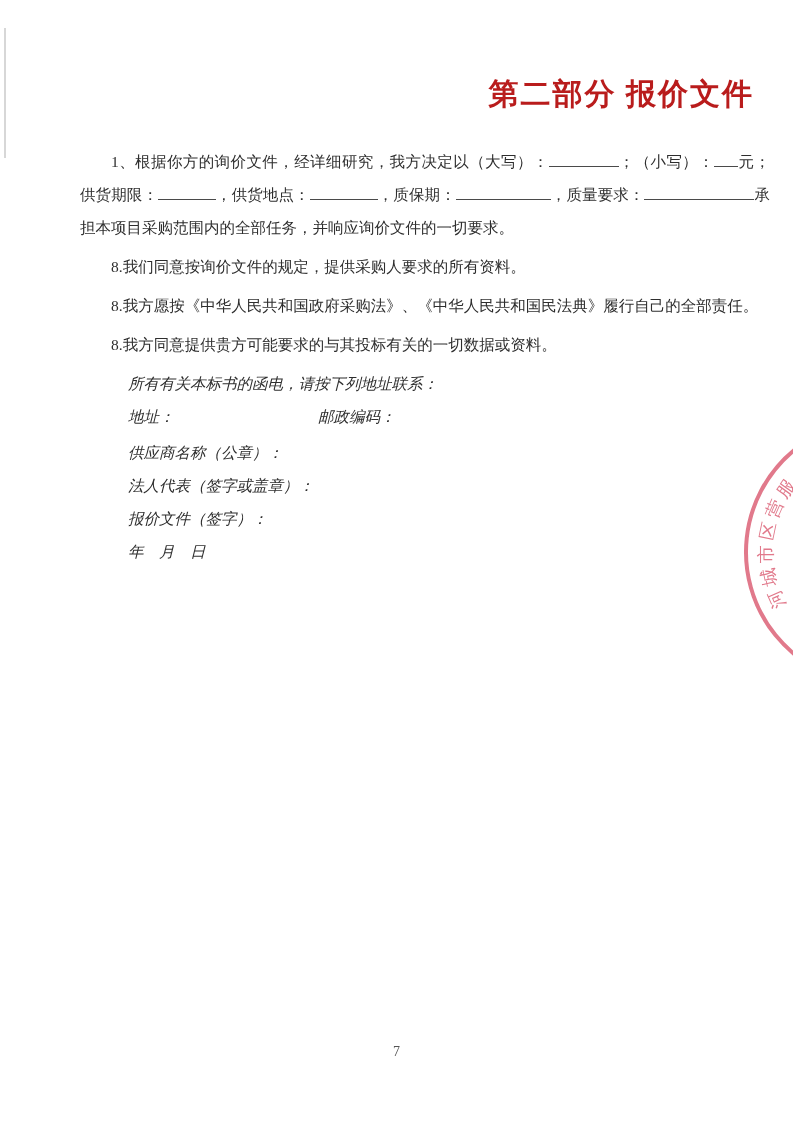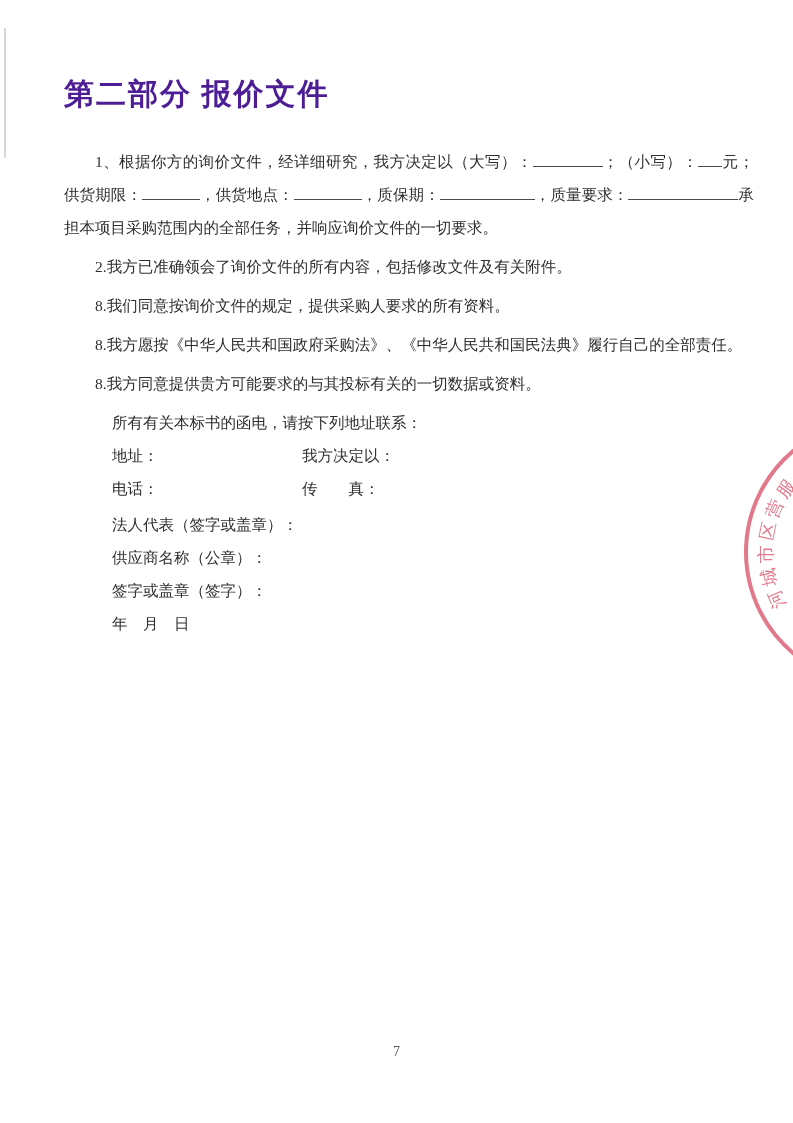--- a/index.html
+++ b/index.html
@@ -13,41 +13,41 @@
   }
   .page{
     position:relative;
     width:793px;height:1123px;
     box-sizing:border-box;
     padding:74px 39px 0 64px;
   }
   .doc-title{
     font-size:30px;
     font-weight:bold;
-    text-align:left;
-    color:#4c1d95;
+    text-align:right;
+    color:#b91c1c;
     margin:0 0 30px 0;
     letter-spacing:2px;
   }
-  .body-text{width:690px;}
+  .body-text{width:690px;margin-left:16px;}
   p.para{
     margin:0 0 6px 0;
     font-size:15.5px;
     line-height:33px;
     text-align:justify;
     text-indent:0;
   }
   p.para .ind{display:inline-block;width:31px;}
   .blank{
     display:inline-block;
     border-bottom:1px solid #4a4a4a;
     height:15px;
     vertical-align:baseline;
   }
-  .contact-block{margin-top:3px;}
+  .contact-block{margin-top:3px;font-style:italic;}
   .c-line{
     font-size:15.5px;
     line-height:33px;
     padding-left:48px;
     white-space:nowrap;
   }
   .c-line .col1{display:inline-block;width:190px;}
   .footer-page{
     position:absolute;
     left:0;right:0;
@@ -79,44 +79,42 @@
 <div class="page">
 
   <div class="scan-artifact"></div>
 
   <h1 class="doc-title">第二部分  报价文件</h1>
 
   <div class="body-text">
 
     <p class="para"><span class="ind"></span><span>1、根据你方的询价文件，经详细研究，我方决定以（大写）：</span><span class="blank" style="width:70px"></span><span>；（小写）：</span><span class="blank" style="width:24px"></span><span>元；</span><span>供货期限：</span><span class="blank" style="width:58px"></span><span>，供货地点：</span><span class="blank" style="width:68px"></span><span>，质保期：</span><span class="blank" style="width:95px"></span><span>，质量要求：</span><span class="blank" style="width:110px"></span><span>承担本项目采购范围内的全部任务，并响应询价文件的一切要求。</span></p>
 
-    <p class="para"><span class="ind"></span><span>2.我方已准确领会了询价文件的所有内容，包括修改文件及有关附件。</span></p>
 
 
     <p class="para"><span class="ind"></span><span>8.我们同意按询价文件的规定，提供采购人要求的所有资料。</span></p>
 
     <p class="para"><span class="ind"></span><span>8.我方愿按《中华人民共和国政府采购法》、《中华人民共和国民法典》履行自己的全部责任。</span></p>
 
     <p class="para"><span class="ind"></span><span>8.我方同意提供贵方可能要求的与其投标有关的一切数据或资料。</span></p>
 
 
     <div class="contact-block">
       <div class="c-line"><span>所有有关本标书的函电，请按下列地址联系：</span></div>
 
-      <div class="c-line"><span class="col1">地址：</span><span>我方决定以：</span></div>
+      <div class="c-line"><span class="col1">地址：</span><span>邮政编码：</span></div>
 
-      <div class="c-line"><span class="col1">电话：</span><span>传　　真：</span></div>
     </div>
 
     <div class="contact-block">
+      <div class="c-line"><span>供应商名称（公章）：</span></div>
+
       <div class="c-line"><span>法人代表（签字或盖章）：</span></div>
 
-      <div class="c-line"><span>供应商名称（公章）：</span></div>
-
-      <div class="c-line"><span>签字或盖章（签字）：</span></div>
+      <div class="c-line"><span>报价文件（签字）：</span></div>
 
       <div class="c-line"><span>年　月　日</span></div>
     </div>
 
   </div>
 
   <div class="footer-page">7</div>
 
   <svg class="stamp" viewBox="0 0 300 300" xmlns="http://www.w3.org/2000/svg">
     <circle cx="150" cy="150" r="132" fill="none" stroke="#d9546b" stroke-width="4"></circle>

